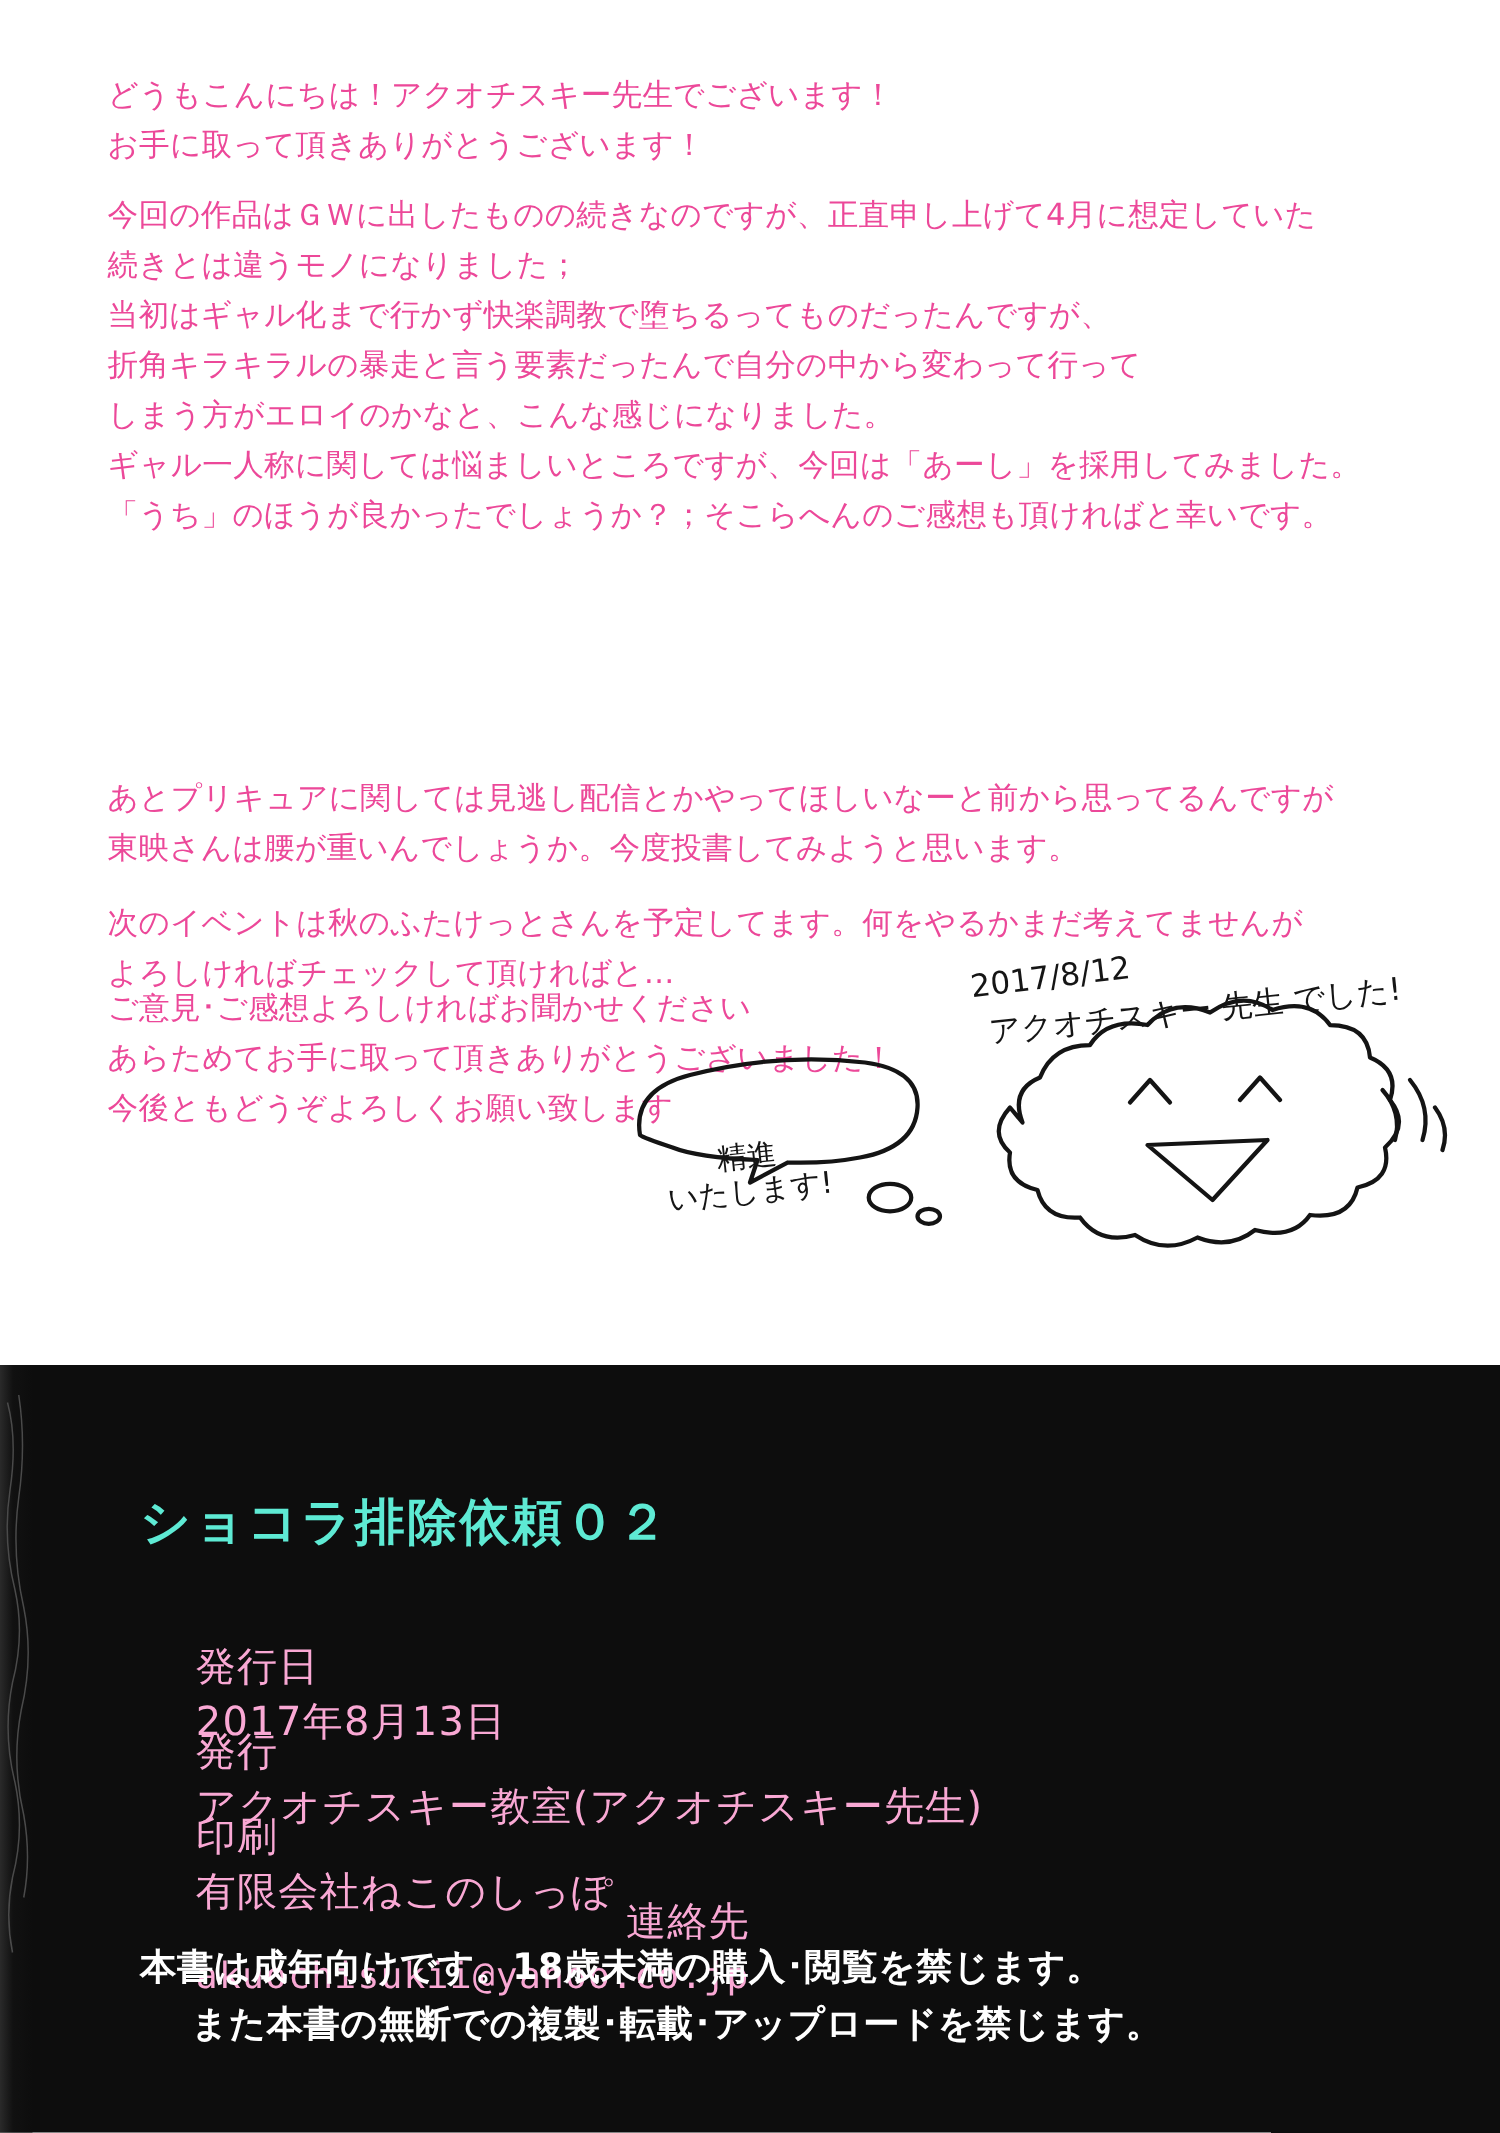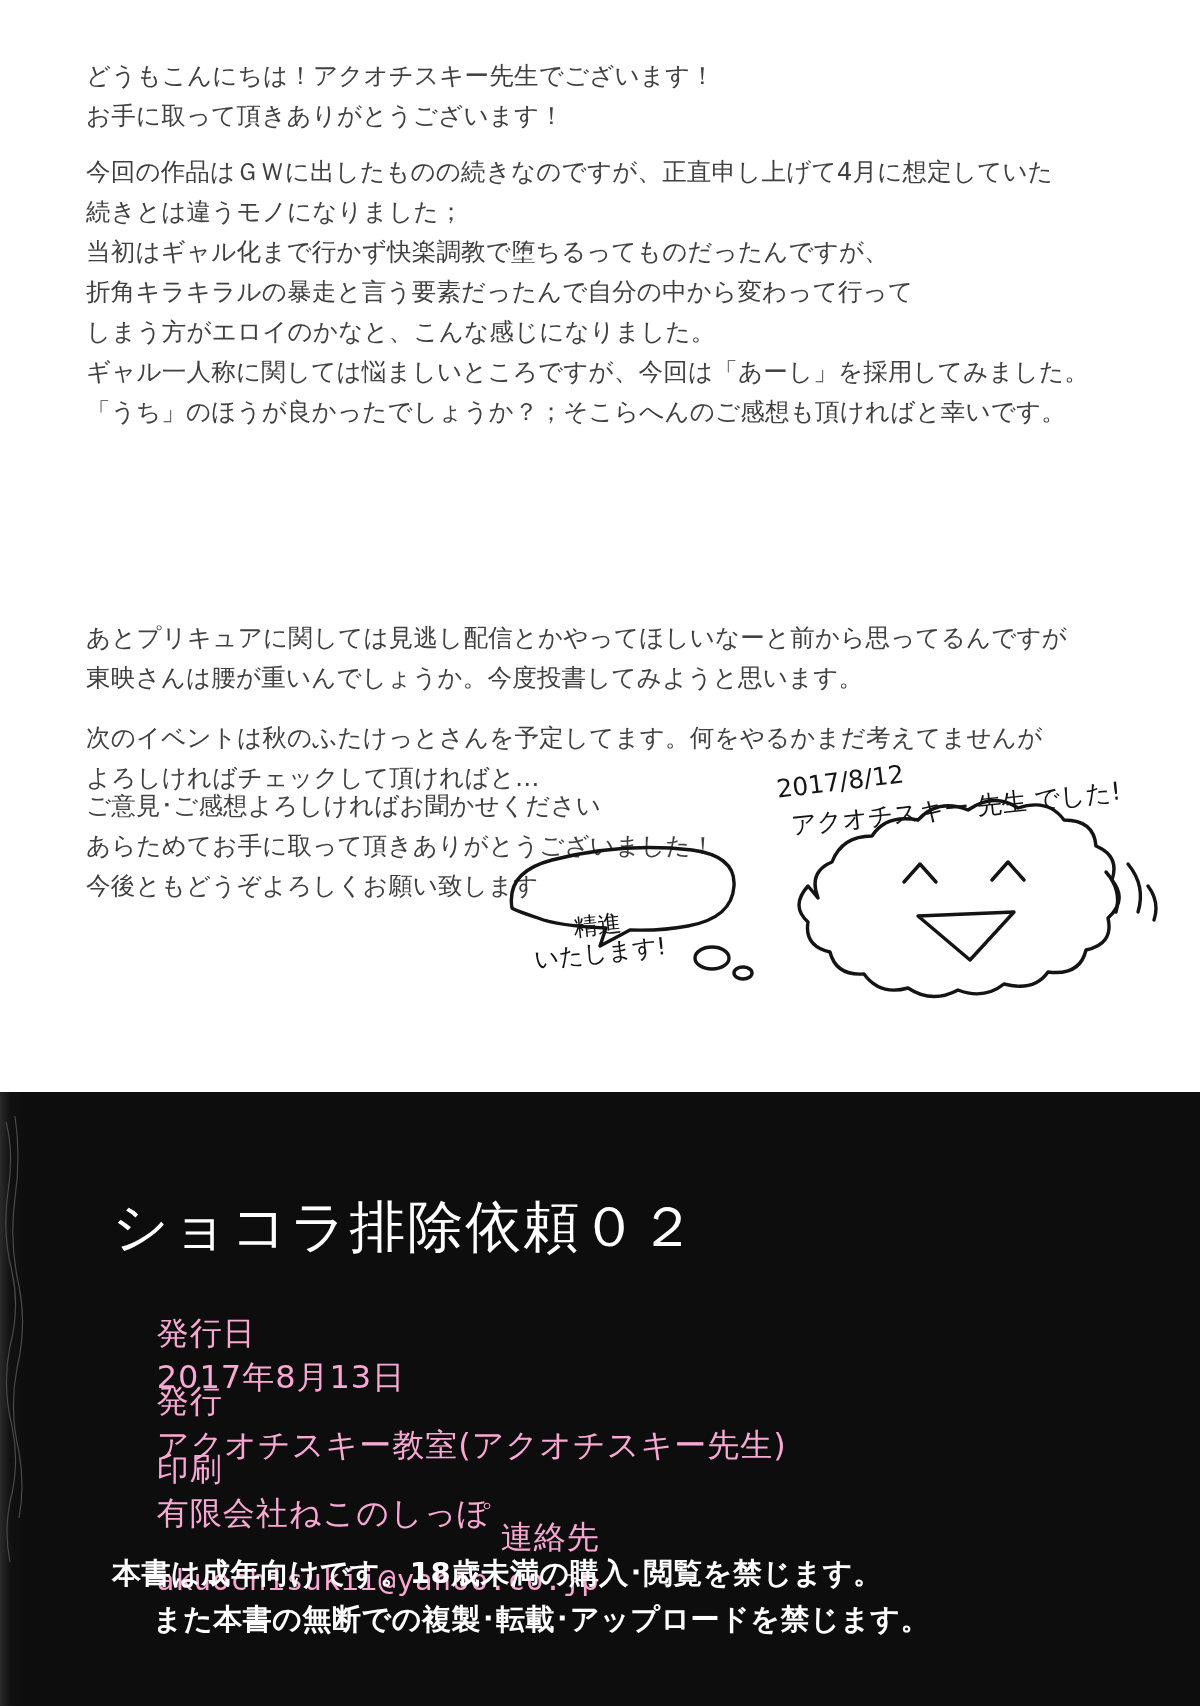--- a/index.html
+++ b/index.html
@@ -22,21 +22,21 @@
     top: 0;
     width: 1200px;
     height: 1092px;
     background: #ffffff;
   }
 
   .text-block {
     position: absolute;
     left: 86px;
     width: 1040px;
-    color: #404040;
+    color: #ec4899;
     font-size: 24.5px;
     line-height: 40px;
     letter-spacing: 0.2px;
     white-space: pre-wrap;
     font-family: "DejaVu Sans", sans-serif;
   }
 
   #para1 { top: 56px; }
   #para2 { top: 152px; }
   #para3 { top: 400px; }
@@ -109,24 +109,24 @@
     left: 2px;
     top: 20px;
     width: 22px;
     height: 560px;
   }
 
   #book-title {
     position: absolute;
     left: 112px;
     top: 98px;
-    font-size: 56px;
-    font-weight: normal;
+    font-size: 40px;
+    font-weight: bold;
     letter-spacing: 2px;
-    color: #ffffff;
+    color: #5eead4;
     font-family: "DejaVu Sans", sans-serif;
   }
 
   .credit-row {
     position: absolute;
     left: 112px;
     font-size: 32px;
     letter-spacing: 1px;
     color: #f9a8d4;
     white-space: pre;

